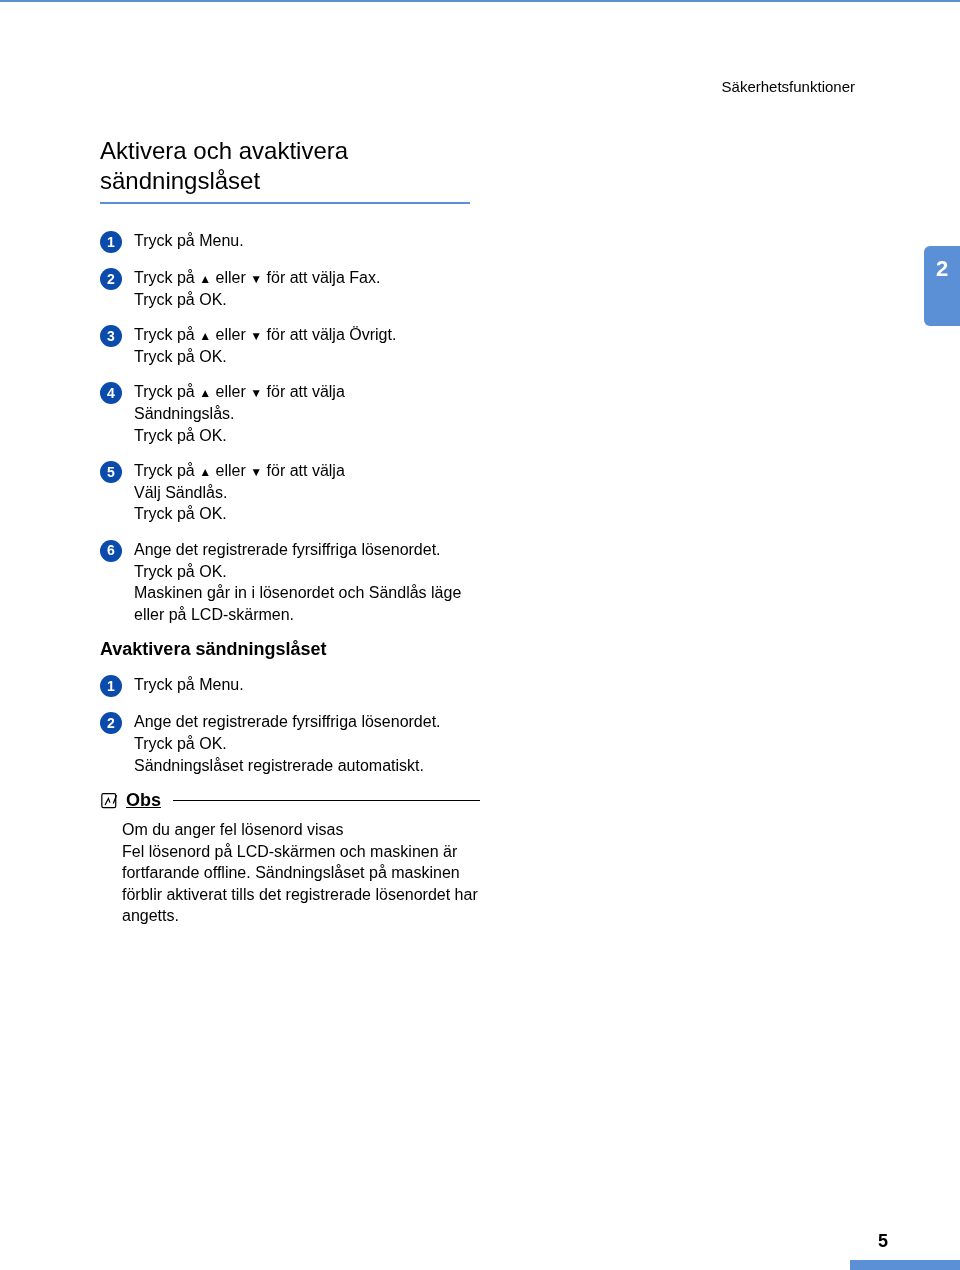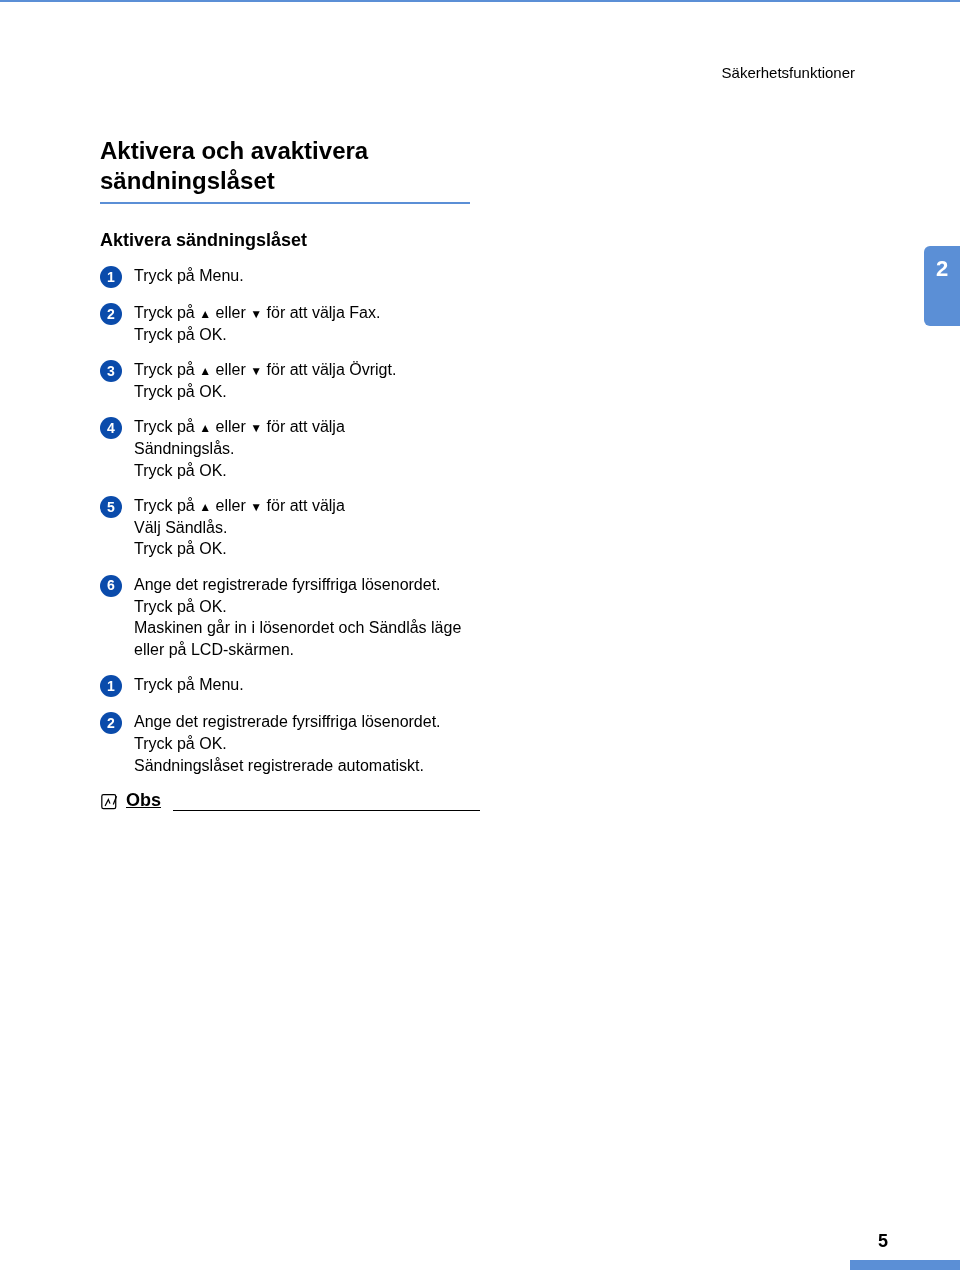--- a/index.html
+++ b/index.html
@@ -1,50 +1,49 @@
 <!DOCTYPE html>
 <html><head>
 <meta charset="utf-8">
 <style>
   * { box-sizing: border-box; margin: 0; padding: 0; }
   html, body { width: 960px; height: 1270px; background: #fff; font-family: Arial, Helvetica, sans-serif; color: #000; }
   body { border-top: 2px solid #5b8fd6; position: relative; }
   .page { padding: 62px 100px 0 100px; position: relative; }
-  .running-head { position: absolute; top: 62px; right: 105px; font-size: 15px; }
+  .running-head { position: absolute; top: 76px; right: 105px; font-size: 15px; }
   .chapter-tab { position: absolute; top: 244px; right: 0; width: 36px; height: 80px; background: #5b8fd6; border-top-left-radius: 6px; border-bottom-left-radius: 6px; color: #fff; font-size: 22px; font-weight: bold; display: flex; align-items: flex-start; justify-content: center; padding-top: 10px; }
   .content { width: 380px; margin-top: 72px; }
-  h1 { font-size: 24px; font-weight: bold; line-height: 1.25; margin-bottom: 6px; }
+  h1 { font-size: 24px; font-weight: normal; line-height: 1.25; margin-bottom: 6px; }
   .h1-underline { width: 370px; height: 2px; background: #5b8fd6; margin-bottom: 26px; }
   h2 { font-size: 18px; font-weight: bold; margin-bottom: 14px; }
   .step { display: flex; margin-bottom: 14px; line-height: 1.35; }
   .step-num { flex: 0 0 auto; width: 22px; height: 22px; background: #0a4bab; border-radius: 50%; color: #fff; font-size: 14px; font-weight: bold; display: flex; align-items: center; justify-content: center; margin-right: 12px; margin-top: 1px; }
   .step-body { flex: 1; font-size: 16px; }
   .mono { font-family: Liberation Sans, sans-serif; }
   .b { font-weight: normal; }
   .arrow-up, .arrow-down { font-size: 12px; }
   .obs { margin-top: 6px; }
-  .obs-head { display: flex; align-items: flex-end; margin-bottom: 8px; margin-left: 0; text-decoration: underline; }
+  .obs-head { display: flex; align-items: center; margin-bottom: 8px; margin-left: 0; text-decoration: underline; }
   .obs-icon { width: 20px; height: 18px; margin-right: 6px; }
   .obs-title { font-size: 18px; font-weight: bold; margin-right: 12px; }
   .obs-line { flex: 1; height: 1px; background: #000; }
   .obs-body { font-size: 16px; line-height: 1.35; padding-left: 22px; }
   .pagenum-bar { position: absolute; bottom: 0; right: 0; width: 110px; height: 10px; background: #5b8fd6; }
   .pagenum { position: absolute; bottom: 18px; right: 72px; font-size: 18px; font-weight: bold; }
 </style>
 </head>
 <body>
 
 <div class="page">
   <div class="running-head">Säkerhetsfunktioner</div>
 
   <div class="content">
     <h1>Aktivera och avaktivera sändningslåset</h1>
     <div class="h1-underline"></div>
 
-    <h2>Aktivera sändningslåset</h2>
     <div>
         <div class="step">
           <div class="step-num">1</div>
           <div class="step-body"><span>Tryck på </span><span class="b">Menu</span><span>.</span></div>
         </div>
         <div class="step">
           <div class="step-num">2</div>
           <div class="step-body"><span>Tryck på </span><span class="arrow-up">▲</span><span> eller </span><span class="arrow-down">▼</span><span> för att välja </span><span class="mono">Fax</span><span>.</span><br><span>Tryck på </span><span class="b">OK</span><span>.</span></div>
         </div>
         <div class="step">
@@ -58,20 +57,21 @@
         <div class="step">
           <div class="step-num">5</div>
           <div class="step-body"><span>Tryck på </span><span class="arrow-up">▲</span><span> eller </span><span class="arrow-down">▼</span><span> för att välja </span><br><span class="mono">Välj Sändlås</span><span>.</span><br><span>Tryck på </span><span class="b">OK</span><span>.</span></div>
         </div>
         <div class="step">
           <div class="step-num">6</div>
           <div class="step-body"><span>Ange det registrerade fyrsiffriga lösenordet.</span><br><span>Tryck på </span><span class="b">OK</span><span>.</span><br><span>Maskinen går in i lösenordet och </span><span class="mono">Sändlås läge</span><span> eller på LCD-skärmen.</span></div>
         </div>
       </div>
 
+    <h2 style="margin-top:14px">Avaktivera sändningslåset</h2>
     <div>
         <div class="step">
           <div class="step-num">1</div>
           <div class="step-body"><span>Tryck på </span><span class="b">Menu</span><span>.</span></div>
         </div>
         <div class="step">
           <div class="step-num">2</div>
           <div class="step-body"><span>Ange det registrerade fyrsiffriga lösenordet.</span><br><span>Tryck på </span><span class="b">OK</span><span>.</span><br><span>Sändningslåset registrerade automatiskt.</span></div>
         </div>
       </div>
@@ -81,19 +81,20 @@
         <span class="obs-icon">
           <svg viewBox="0 0 24 22" width="20" height="18">
             <rect x="2" y="2" width="17" height="17" rx="2" ry="2" fill="none" stroke="#000" stroke-width="1.5"></rect>
             <path d="M6 16 L10 8 L12 13" fill="none" stroke="#000" stroke-width="1.5"></path>
             <path d="M20 4 L16 14" fill="none" stroke="#000" stroke-width="1.5"></path>
           </svg>
         </span>
         <span class="obs-title">Obs</span>
         <span class="obs-line"></span>
       </div>
+      <div class="obs-body"><span>Om du anger fel lösenord visas </span><br><span class="mono">Fel lösenord</span><span> på LCD-skärmen och maskinen är fortfarande offline. Sändningslåset på maskinen förblir aktiverat tills det registrerade lösenordet har angetts.</span></div>
     </div>
   </div>
 </div>
 
 <div class="chapter-tab">2</div>
 <div class="pagenum">5</div>
 <div class="pagenum-bar"></div>
 
 </body></html>

